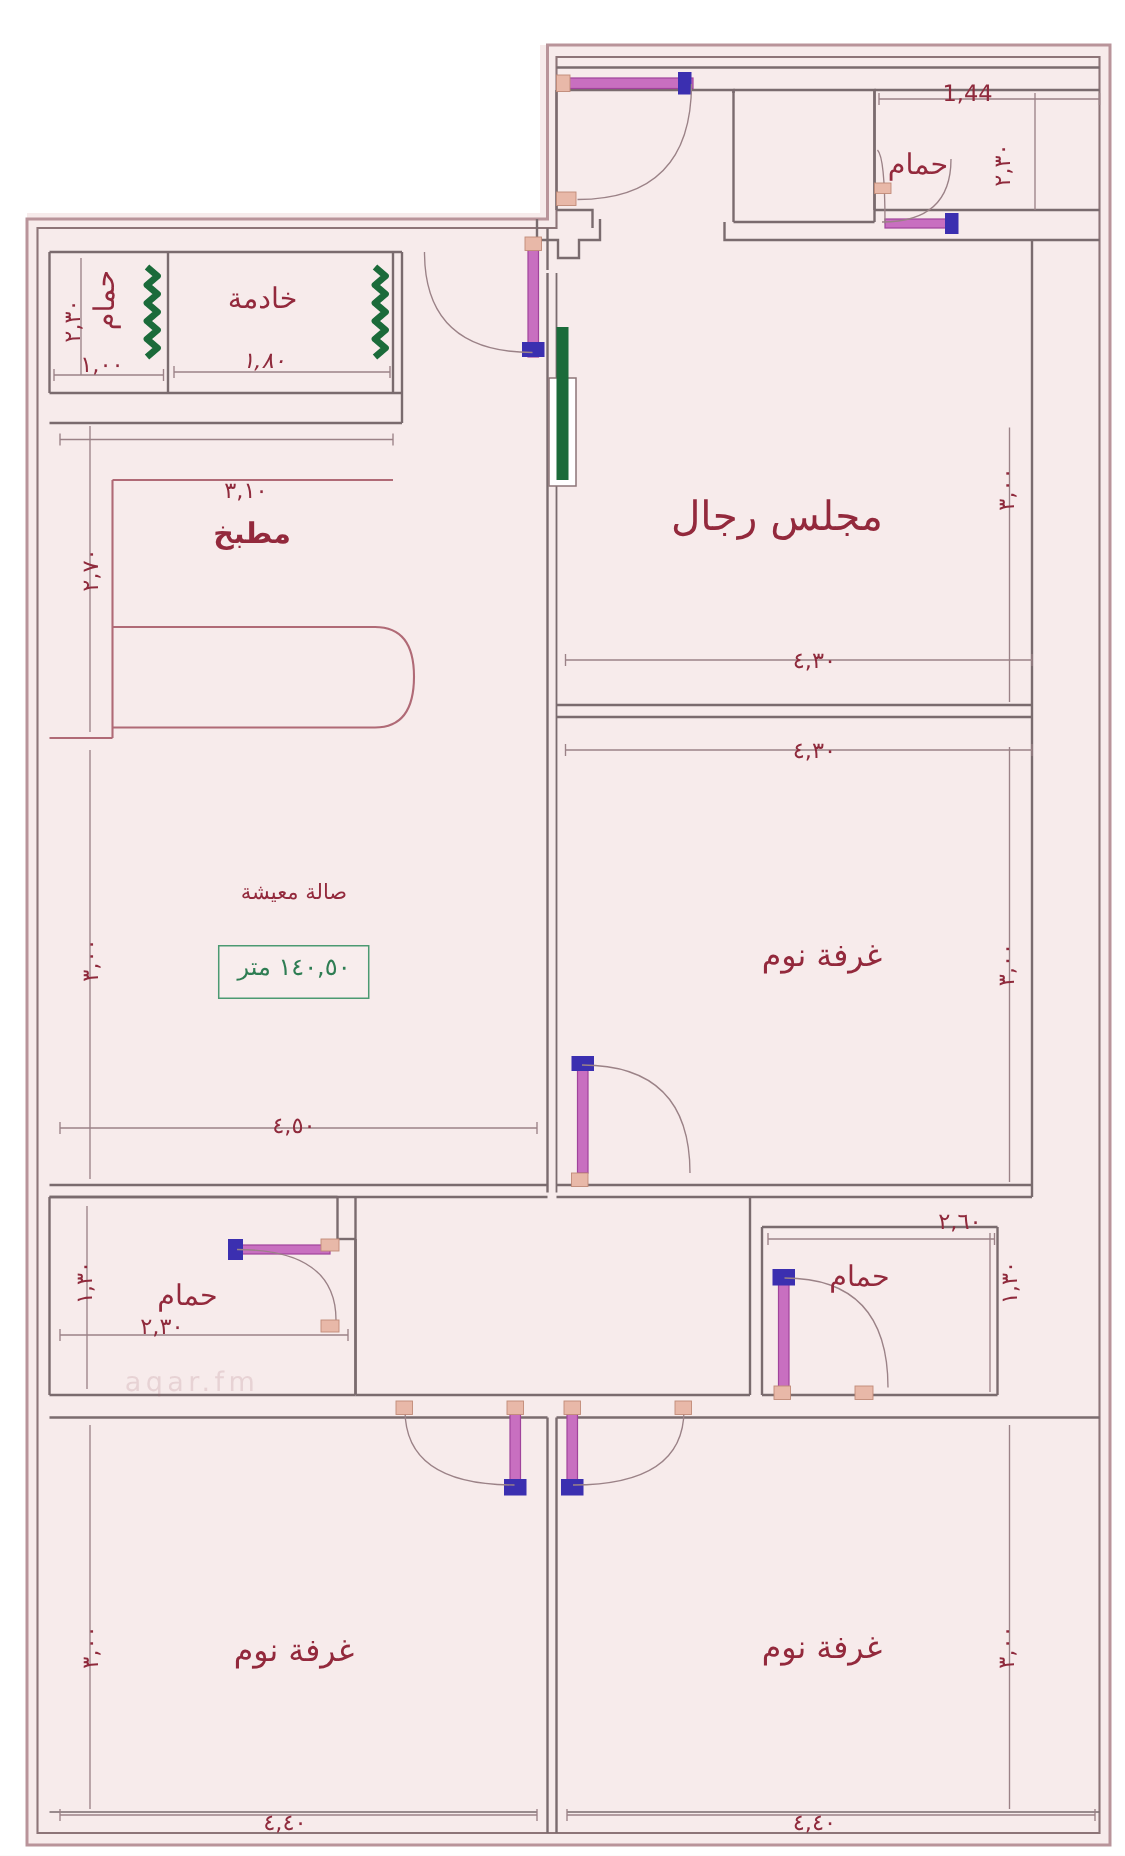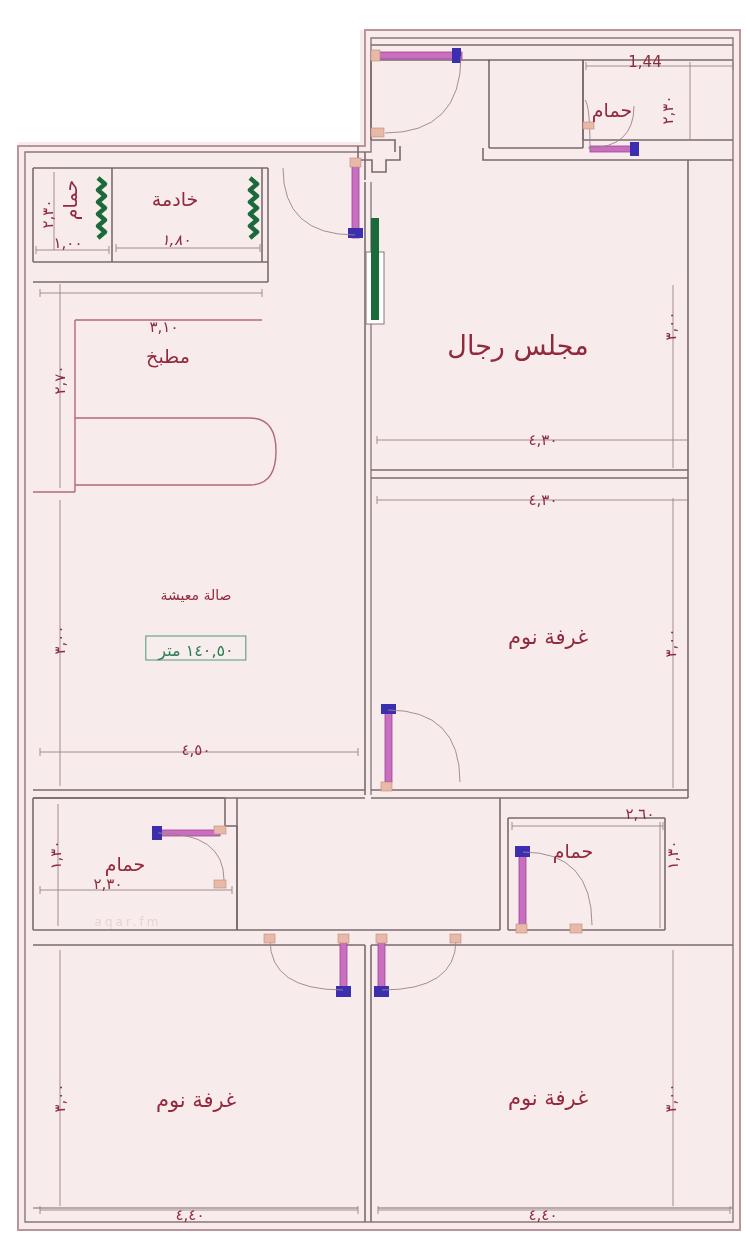--- a/index.html
+++ b/index.html
@@ -26,37 +26,37 @@
   }
   .room-name { font-size: 19px; letter-spacing: .5px; }
   .dim { font-size: 15px; color: #8f2a3c; }
   .dim-v { transform-origin: center center; }
   .area-badge {
     position: absolute;
     border: 1.3px solid #4c9a72;
     color: #2e7d53;
     background: rgba(255,255,255,0.12);
     font-size: 16px;
-    padding: 4px 12px 0 12px;
+    padding: 4px 12px 11px 12px;
     direction: rtl;
     white-space: nowrap;
   }
   .watermark {
     position: absolute;
     color: rgba(160,100,110,0.20);
     font-size: 44px;
     font-weight: bold;
     direction: rtl;
     pointer-events: none;
     letter-spacing: 2px;
   }
   .watermark-sub {
     position: absolute;
     color: rgba(160,100,110,0.18);
-    font-size: 12px;
+    font-size: 18px;
     letter-spacing: 3px;
     pointer-events: none;
   }
 </style>
 </head>
 <body>
 
 <div id="page">
 
   <svg id="plan-svg" width="750" height="1237" viewBox="0 0 750 1237">
@@ -287,21 +287,21 @@
         <rect x="366" y="252" width="18" height="72" fill="#ffffff" stroke="#8d7578" stroke-width="1"></rect>
         <rect x="371" y="218" width="8" height="102" fill="#1b6b3a"></rect>
       </g>
     </g>
 
   </svg>
 
   <div class="lbl room-name" style="left:612px; top:110px; transform:translate(-50%,-50%);">حمام</div>
   <div class="lbl room-name" style="left:70px; top:200px; transform:translate(-50%,-50%) rotate(-90deg);">حمام</div>
   <div class="lbl room-name" style="left:175px; top:199px; transform:translate(-50%,-50%);">خادمة</div>
-  <div class="lbl room-name" style="left:168px; top:356px; transform:translate(-50%,-50%);">مطبخ</div>
+  <div class="lbl room-name" style="left:168px; top:356px; transform:translate(-50%,-50%);font-weight:bold;">مطبخ</div>
   <div class="lbl room-name" style="left:518px; top:345px; transform:translate(-50%,-50%); font-size:27px;">مجلس رجال</div>
   <div class="lbl room-name" style="left:196px; top:595px; transform:translate(-50%,-50%); font-size:14px;">صالة معيشة</div>
   <div class="lbl room-name" style="left:548px; top:637px; transform:translate(-50%,-50%); font-size:21px;">غرفة نوم</div>
   <div class="lbl room-name" style="left:125px; top:864px; transform:translate(-50%,-50%);">حمام</div>
   <div class="lbl room-name" style="left:573px; top:851px; transform:translate(-50%,-50%);">حمام</div>
   <div class="lbl room-name" style="left:196px; top:1100px; transform:translate(-50%,-50%); font-size:21px;">غرفة نوم</div>
   <div class="lbl room-name" style="left:548px; top:1098px; transform:translate(-50%,-50%); font-size:21px;">غرفة نوم</div>
 
   <div class="lbl dim" style="left:645px; top:62px; transform:translate(-50%,-50%);">1,44</div>
   <div class="lbl dim" style="left:68px; top:243px; transform:translate(-50%,-50%);">١,٠٠</div>

